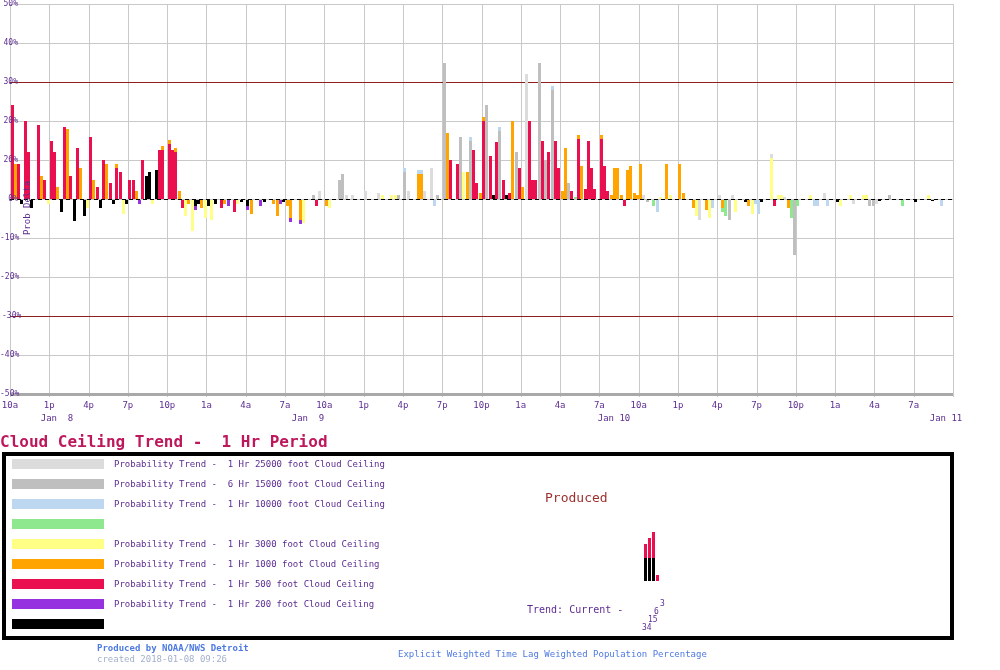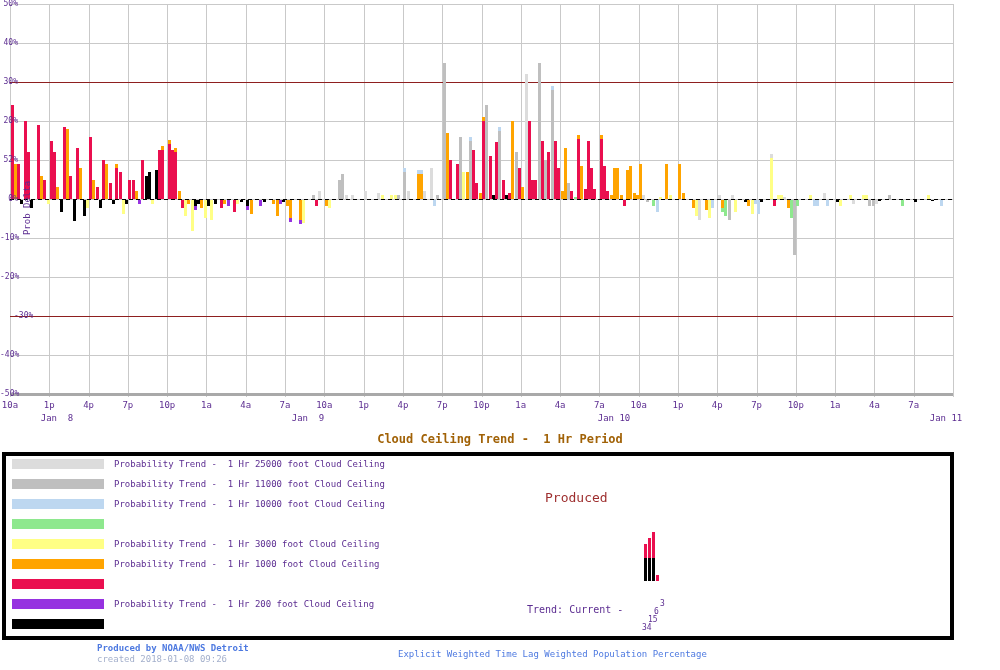--- a/index.html
+++ b/index.html
@@ -14,22 +14,22 @@
   .bar{position:absolute;width:3px;z-index:5;}
   .cap{position:absolute;width:3px;height:4px;z-index:6;}
   .ylab{position:absolute;width:18px;text-align:right;font-size:8px;color:#5c2d91;
         line-height:8px;z-index:7;}
   .xlab{position:absolute;font-size:9px;color:#5c2d91;transform:translateX(-50%);
         white-space:pre;z-index:7;}
   .datelab{position:absolute;font-size:9px;color:#5c2d91;transform:translateX(-50%);
         white-space:pre;z-index:7;}
   .ytitle{position:absolute;font-size:9px;color:#5c2d91;
         transform:translate(-50%,-50%) rotate(-90deg);white-space:pre;z-index:7;}
-  .charttitle{position:absolute;width:100%;text-align:center;font-size:12px;
-        font-weight:bold;color:#a16207;white-space:pre;}
+  .charttitle{position:absolute;width:100%;font-size:16px;
+        font-weight:bold;color:#be185d;white-space:pre;}
   .legendbox{position:absolute;left:2px;top:452px;width:944px;height:180px;
         border:4px solid #000;background:#fff;}
   .legrow{position:absolute;left:0;height:12px;}
   .legswatch{position:absolute;left:6px;width:92px;height:10px;}
   .legtext{position:absolute;left:108px;top:0px;font-size:9px;color:#5c2d91;
         white-space:pre;line-height:11px;}
   .station{position:absolute;left:545px;top:490px;font-size:13px;color:#9e2f2f;
         white-space:pre;}
   .trendlab{position:absolute;left:527px;top:604px;font-size:10px;color:#5c2d91;
         white-space:pre;}
@@ -87,39 +87,40 @@
   <div class="charttitle" style="top:432px;">Cloud Ceiling Trend -  1 Hr Period</div>
 
   <div class="legendbox">
     <div id="legend">
         <div class="legrow" style="top: 3px; width: 900px;">
           <div class="legswatch" style="background: rgb(220, 220, 220); top: 0px;"></div>
           <div class="legtext">Probability Trend -  1 Hr 25000 foot Cloud Ceiling</div>
         </div>
         <div class="legrow" style="top: 23px; width: 900px;">
           <div class="legswatch" style="background: rgb(191, 191, 191); top: 0px;"></div>
-          <div class="legtext">Probability Trend -  1 Hr 11000 foot Cloud Ceiling</div>
+          <div class="legtext">Probability Trend -  6 Hr 15000 foot Cloud Ceiling</div>
         </div>
         <div class="legrow" style="top: 43px; width: 900px;">
           <div class="legswatch" style="background: rgb(189, 215, 240); top: 0px;"></div>
           <div class="legtext">Probability Trend -  1 Hr 10000 foot Cloud Ceiling</div>
         </div>
         <div class="legrow" style="top: 63px; width: 900px;">
           <div class="legswatch" style="background: rgb(142, 232, 142); top: 0px;"></div>
         </div>
         <div class="legrow" style="top: 83px; width: 900px;">
           <div class="legswatch" style="background: rgb(255, 255, 133); top: 0px;"></div>
           <div class="legtext">Probability Trend -  1 Hr 3000 foot Cloud Ceiling</div>
         </div>
         <div class="legrow" style="top: 103px; width: 900px;">
           <div class="legswatch" style="background: rgb(255, 164, 0); top: 0px;"></div>
           <div class="legtext">Probability Trend -  1 Hr 1000 foot Cloud Ceiling</div>
         </div>
         <div class="legrow" style="top: 123px; width: 900px;">
           <div class="legswatch" style="background: rgb(234, 15, 79); top: 0px;"></div>
+          <div class="legtext">Probability Trend -  1 Hr 500 foot Cloud Ceiling</div>
         </div>
         <div class="legrow" style="top: 143px; width: 900px;">
           <div class="legswatch" style="background: rgb(150, 50, 224); top: 0px;"></div>
           <div class="legtext">Probability Trend -  1 Hr 200 foot Cloud Ceiling</div>
         </div>
         <div class="legrow" style="top: 163px; width: 900px;">
           <div class="legswatch" style="background: rgb(0, 0, 0); top: 0px;"></div>
         </div>
       </div>
   </div>
@@ -141,29 +142,29 @@
   <div class="foot3">Explicit Weighted Time Lag Weighted Population Percentage</div>
 <div class="gridline-h" style="left: 10px; top: 4px; width: 943px;"></div>
     <div class="ylab" style="left: 0px; top: 0px;">50%</div>
     <div class="gridline-h" style="left: 10px; top: 43px; width: 943px;"></div>
     <div class="ylab" style="left: 0px; top: 39px;">40%</div>
     <div class="gridline-h" style="left: 10px; top: 82px; width: 943px;"></div>
     <div class="ylab" style="left: 0px; top: 78px;">30%</div>
     <div class="gridline-h" style="left: 10px; top: 121px; width: 943px;"></div>
     <div class="ylab" style="left: 0px; top: 117px;">20%</div>
     <div class="gridline-h" style="left: 10px; top: 160px; width: 943px;"></div>
-    <div class="ylab" style="left: 0px; top: 156px;">52%</div>
+    <div class="ylab" style="left: 0px; top: 156px;">26%</div>
     <div class="gridline-h" style="left: 10px; top: 199px; width: 943px;"></div>
     <div class="ylab" style="left: 0px; top: 195px;">0%</div>
     <div class="gridline-h" style="left: 10px; top: 238px; width: 943px;"></div>
     <div class="ylab" style="left: 0px; top: 234px;">-10%</div>
     <div class="gridline-h" style="left: 10px; top: 277px; width: 943px;"></div>
     <div class="ylab" style="left: 0px; top: 273px;">-20%</div>
     <div class="gridline-h" style="left: 10px; top: 316px; width: 943px;"></div>
-    <div class="ylab" style="left: 14px; top: 312px;">-30%</div>
+    <div class="ylab" style="left: 2px; top: 312px;">-30%</div>
     <div class="gridline-h" style="left: 10px; top: 355px; width: 943px;"></div>
     <div class="ylab" style="left: 0px; top: 351px;">-40%</div>
     <div class="gridline-h" style="left: 10px; top: 394px; width: 943px;"></div>
     <div class="ylab" style="left: 0px; top: 390px;">-50%</div>
     <div class="gridline-v" style="left: 10px; top: 4px; height: 393px;"></div>
     <div class="gridline-v" style="left: 49.292px; top: 4px; height: 393px;"></div>
     <div class="gridline-v" style="left: 88.584px; top: 4px; height: 393px;"></div>
     <div class="gridline-v" style="left: 127.876px; top: 4px; height: 393px;"></div>
     <div class="gridline-v" style="left: 167.168px; top: 4px; height: 393px;"></div>
     <div class="gridline-v" style="left: 206.46px; top: 4px; height: 393px;"></div>

